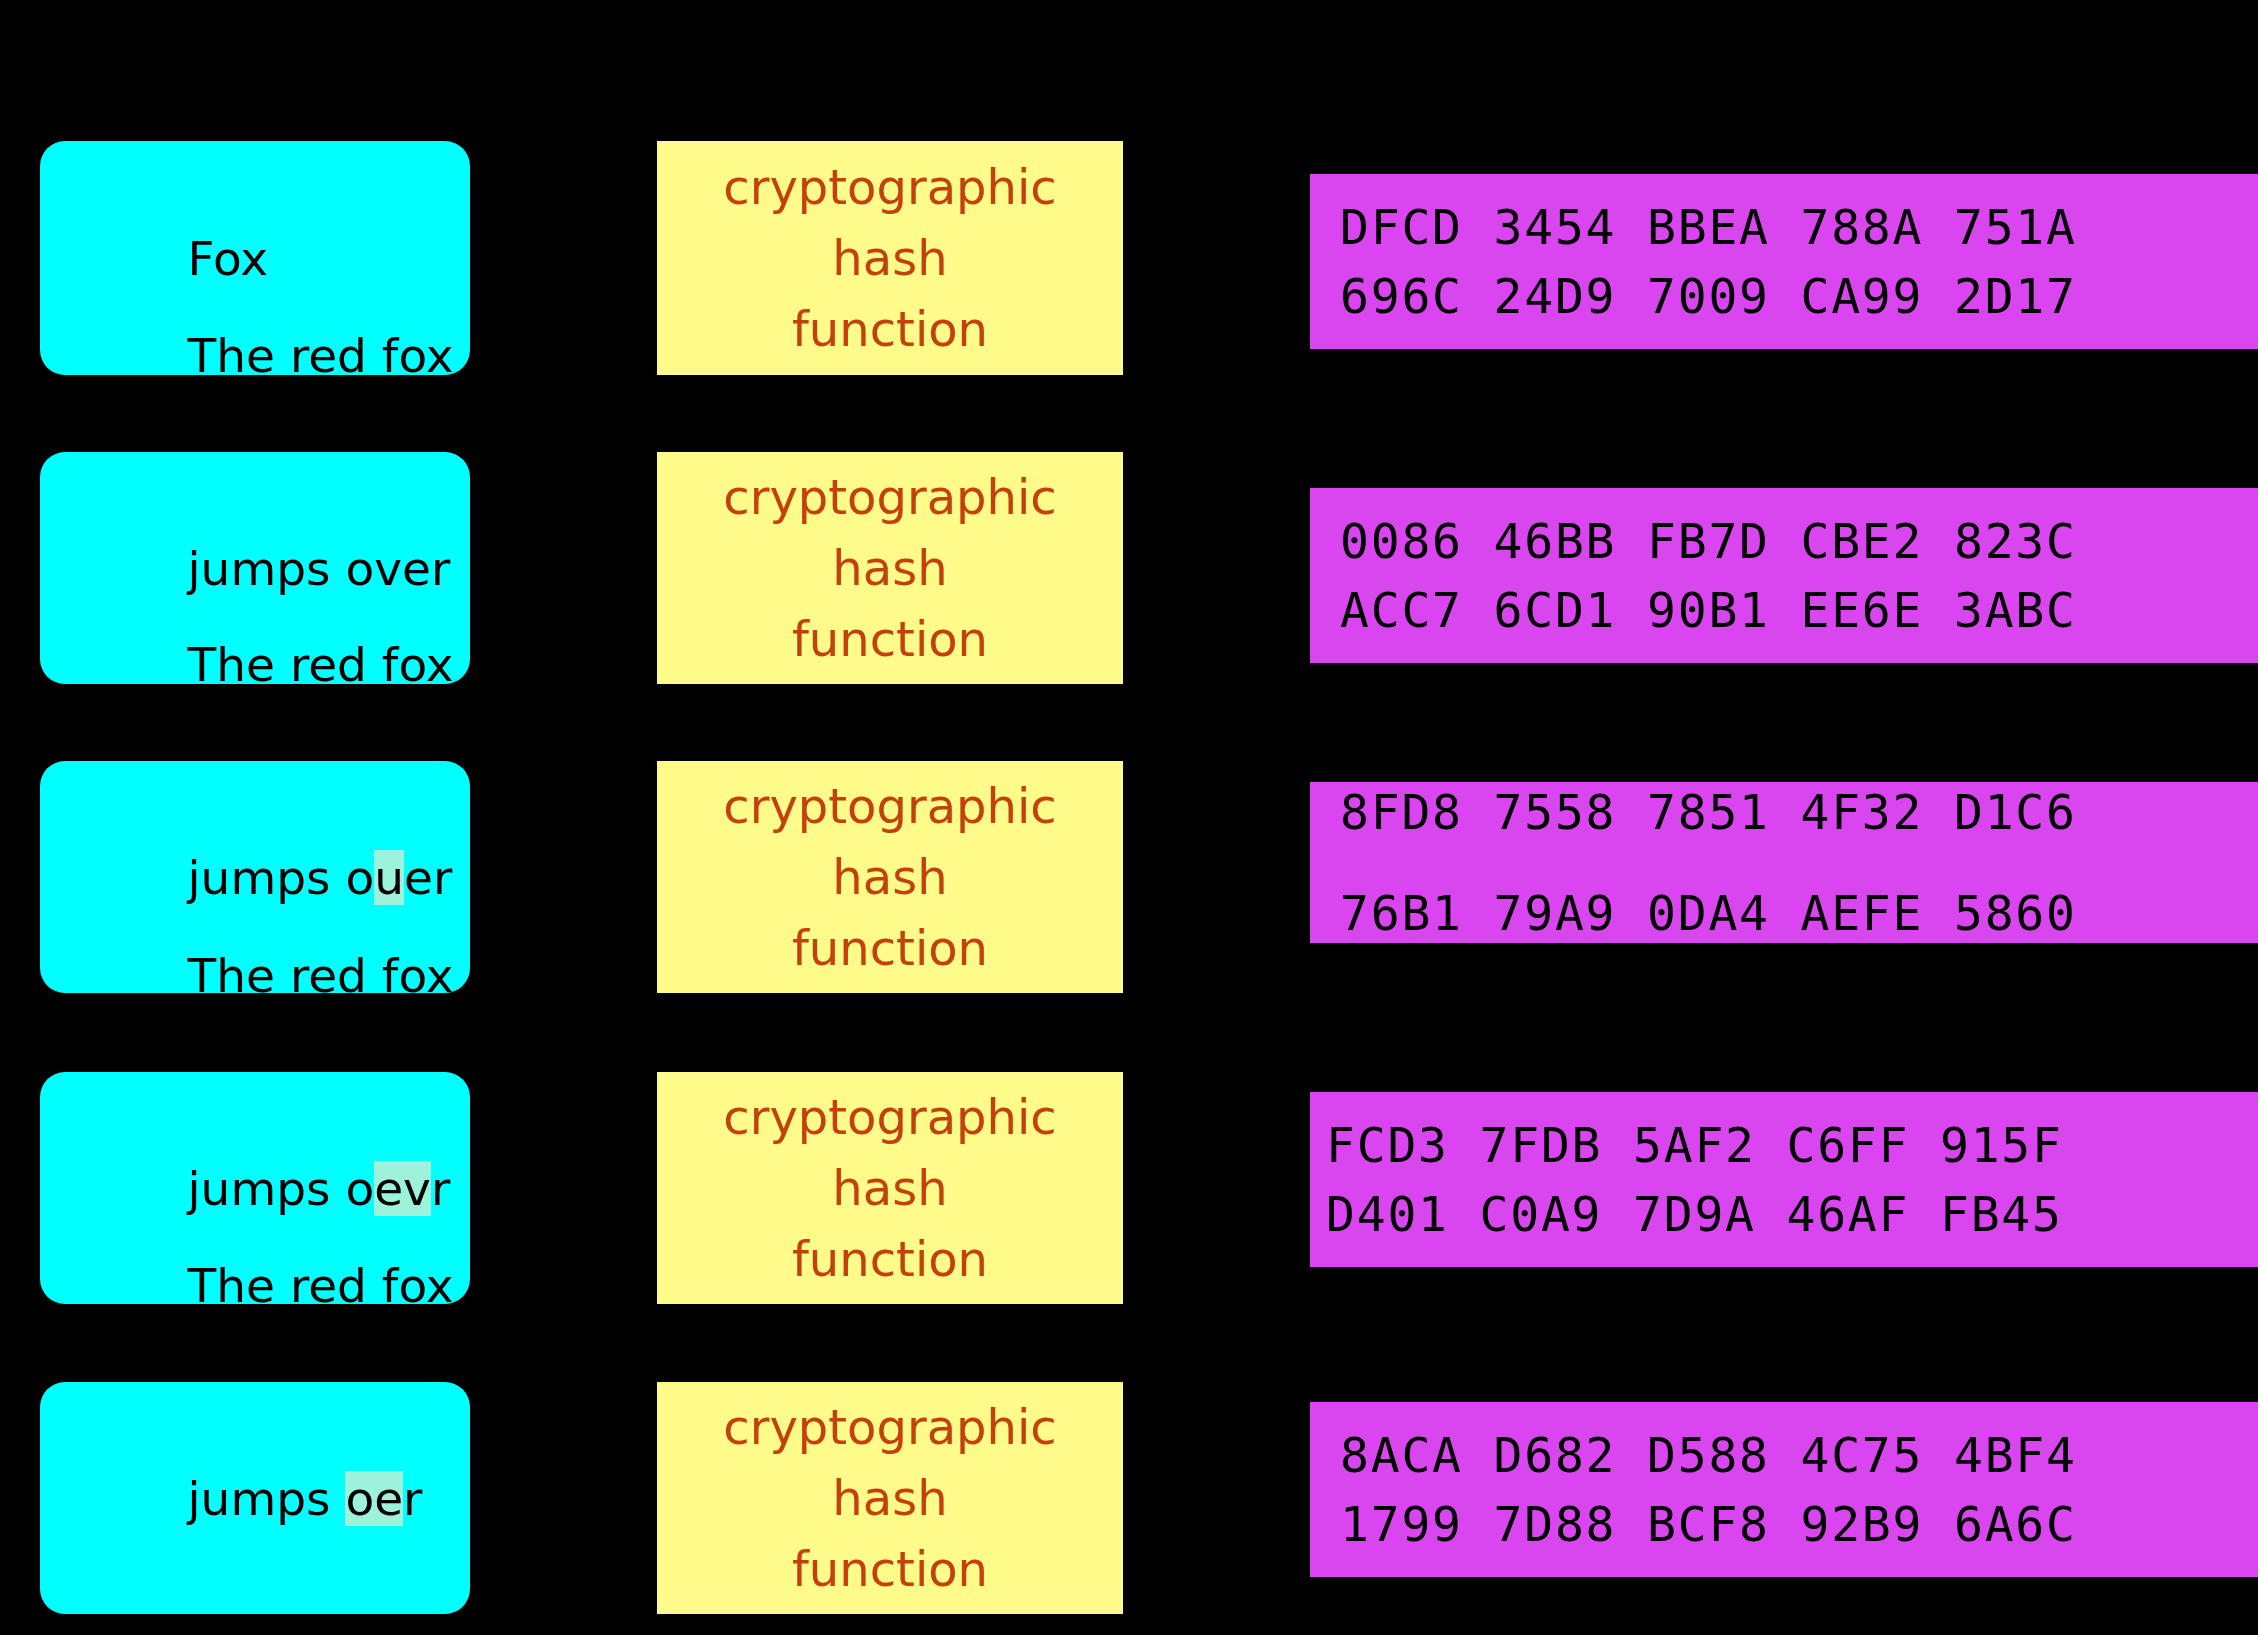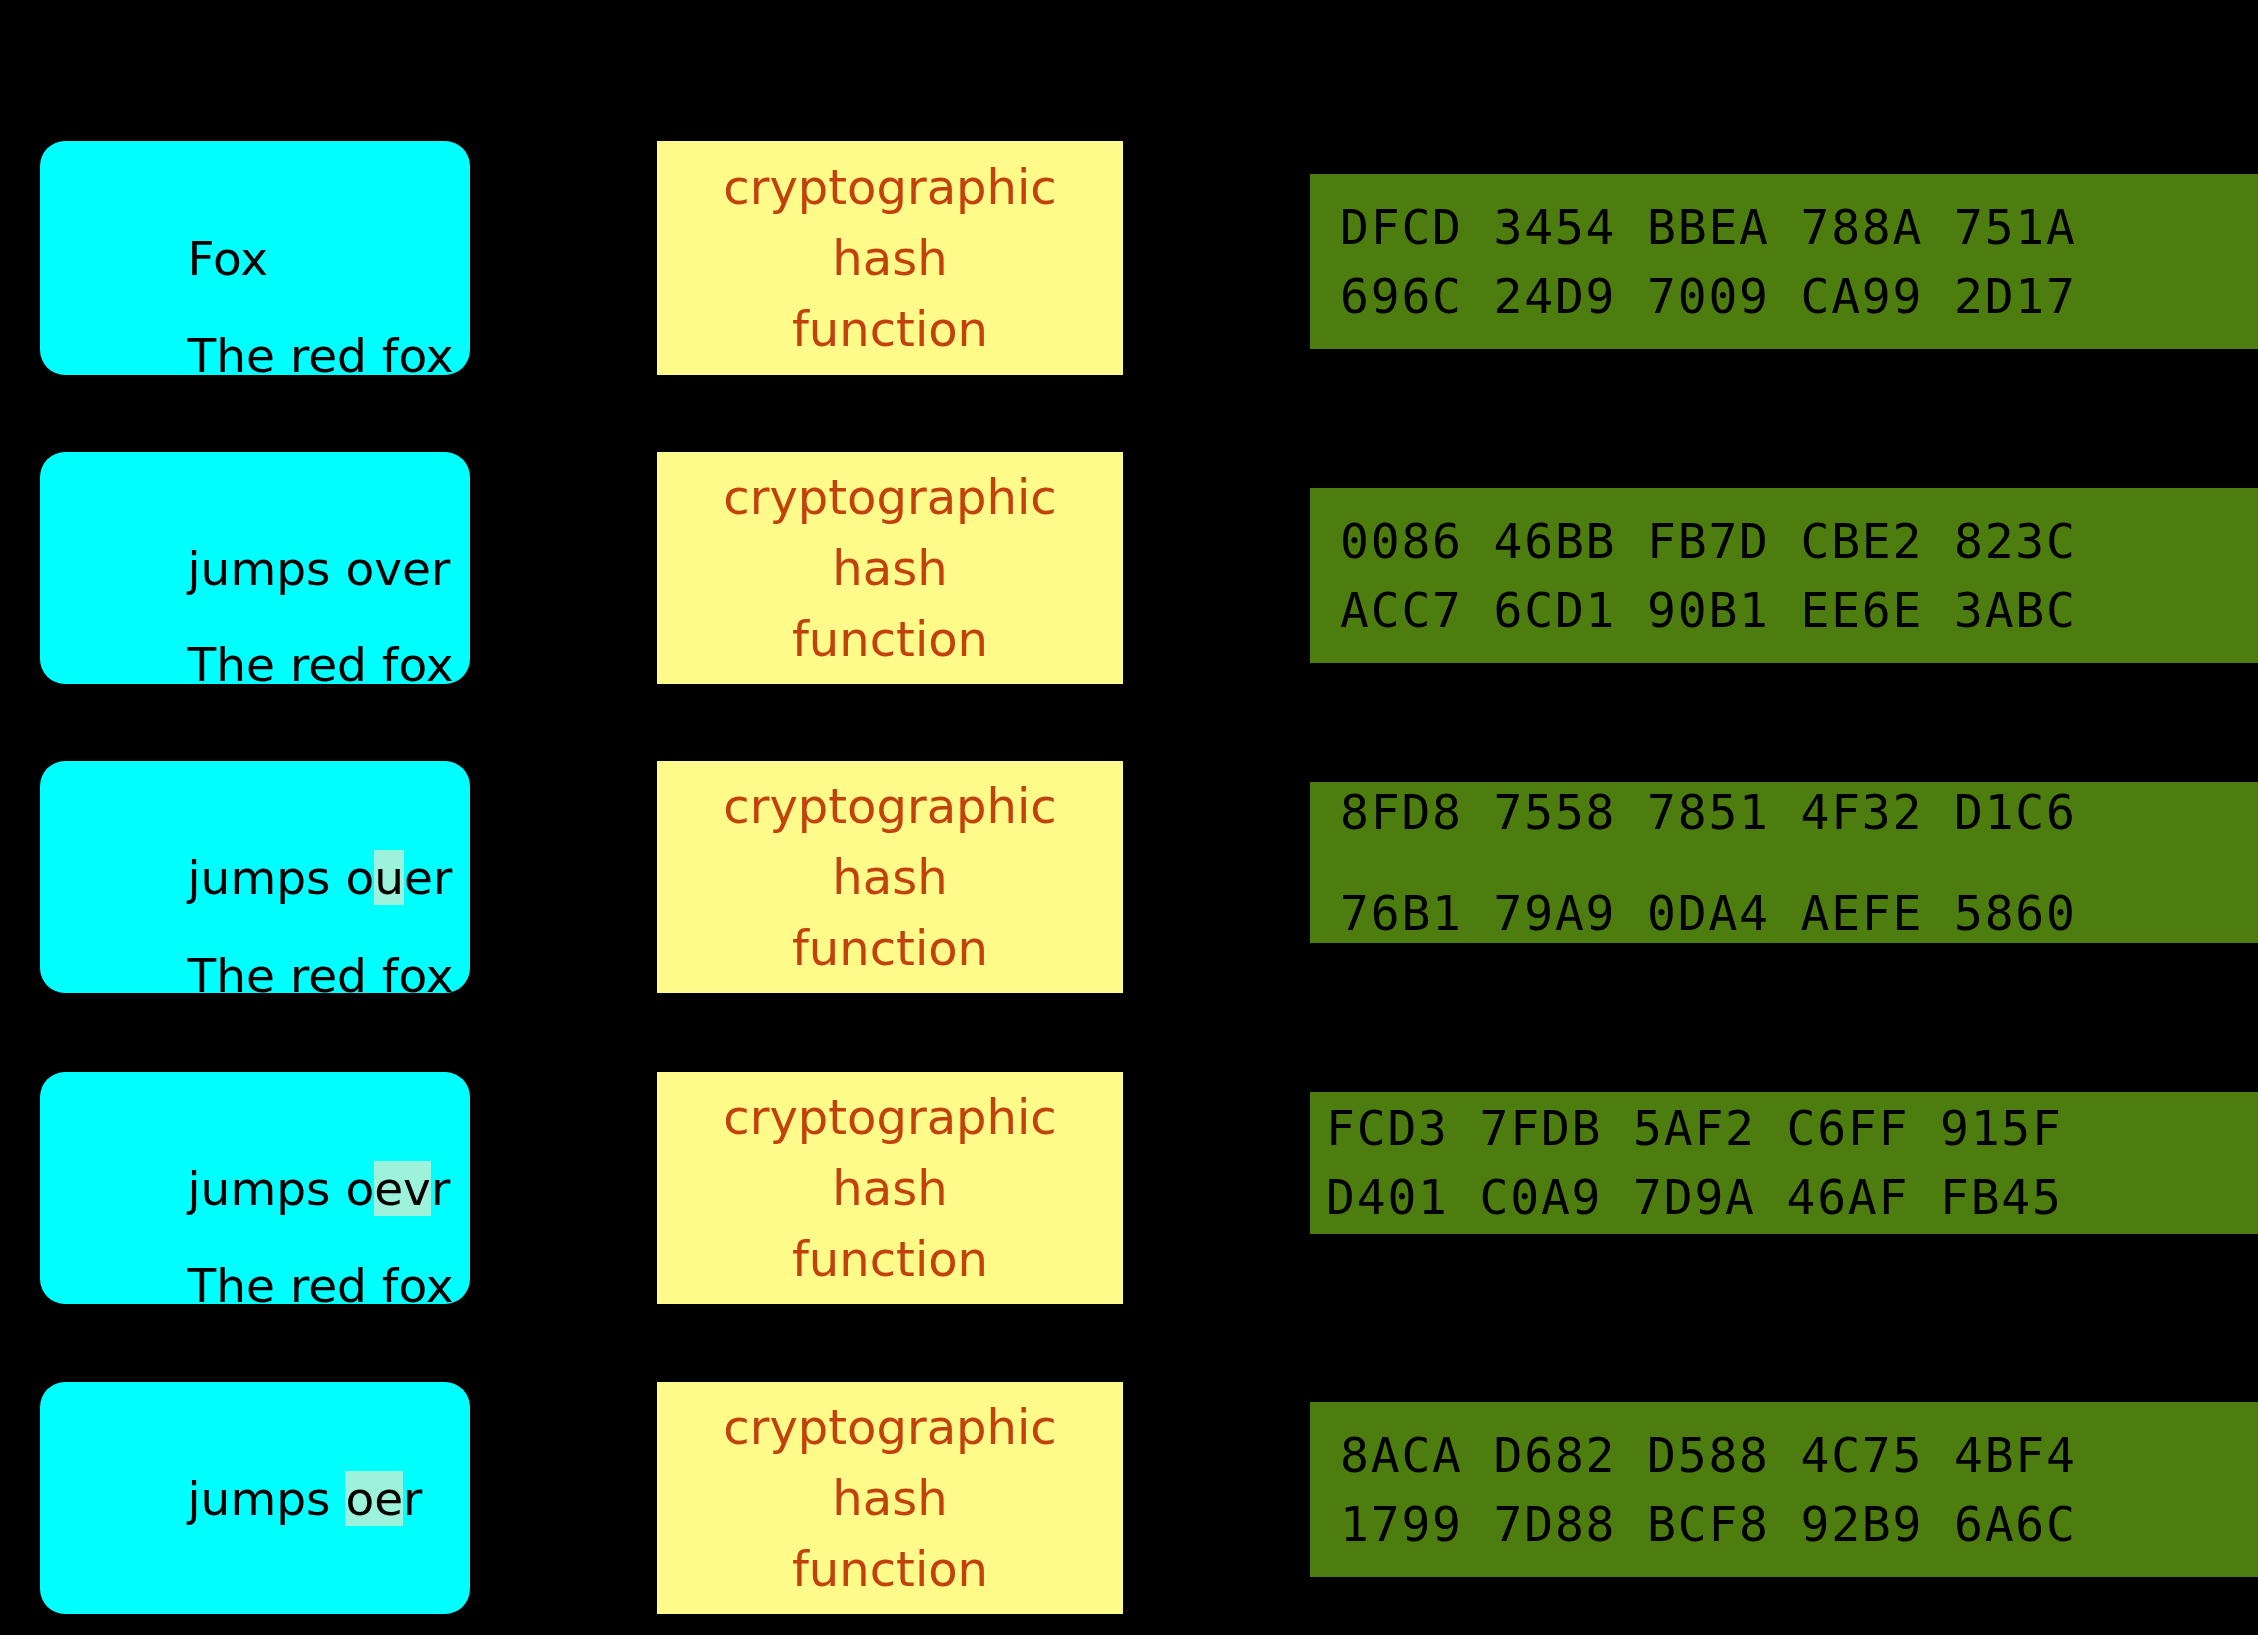--- a/index.html
+++ b/index.html
@@ -62,21 +62,21 @@
     text-align: center;
   }
   .fn-box .line {
     color: #c2410c;
     font-size: 48px;
     line-height: 71px;
     white-space: pre;
   }
 
   .hash-box {
-    background: #4d7c0f;
+    background: #d946ef;
     left: 1310px;
     width: 948px;
     padding-left: 30px;
     justify-content: center;
   }
   .hash-box .line {
     color: #000000;
     font-family: "DejaVu Sans Mono", monospace;
     font-size: 48px;
     line-height: 69px;
@@ -210,21 +210,21 @@
 
     <div class="box fn-box" style="top:1072px;height:232px;">
       <div class="line">cryptographic</div>
       <div class="line">hash</div>
       <div class="line">function</div>
     </div>
 
     <span class="arrow-tick" style="left:1301px;top:1186px;"></span>
     <span class="arrow" style="left:1300px;top:1178px;"></span>
 
-    <div class="box hash-box" style="top:1092px;height:142px;padding-left:16px;">
+    <div class="box hash-box" style="top:1092px;height:175px;padding-left:16px;">
       <div class="line">FCD3 7FDB 5AF2 C6FF 915F</div>
       <div class="line">D401 C0A9 7D9A 46AF FB45</div>
     </div>
   </div>
 
   <div class="row" style="top:0;height:441px;">
     <div class="box msg-box" style="top:1382px;height:232px;">
       <div class="line">
         <span>The red fox</span>
       </div>

